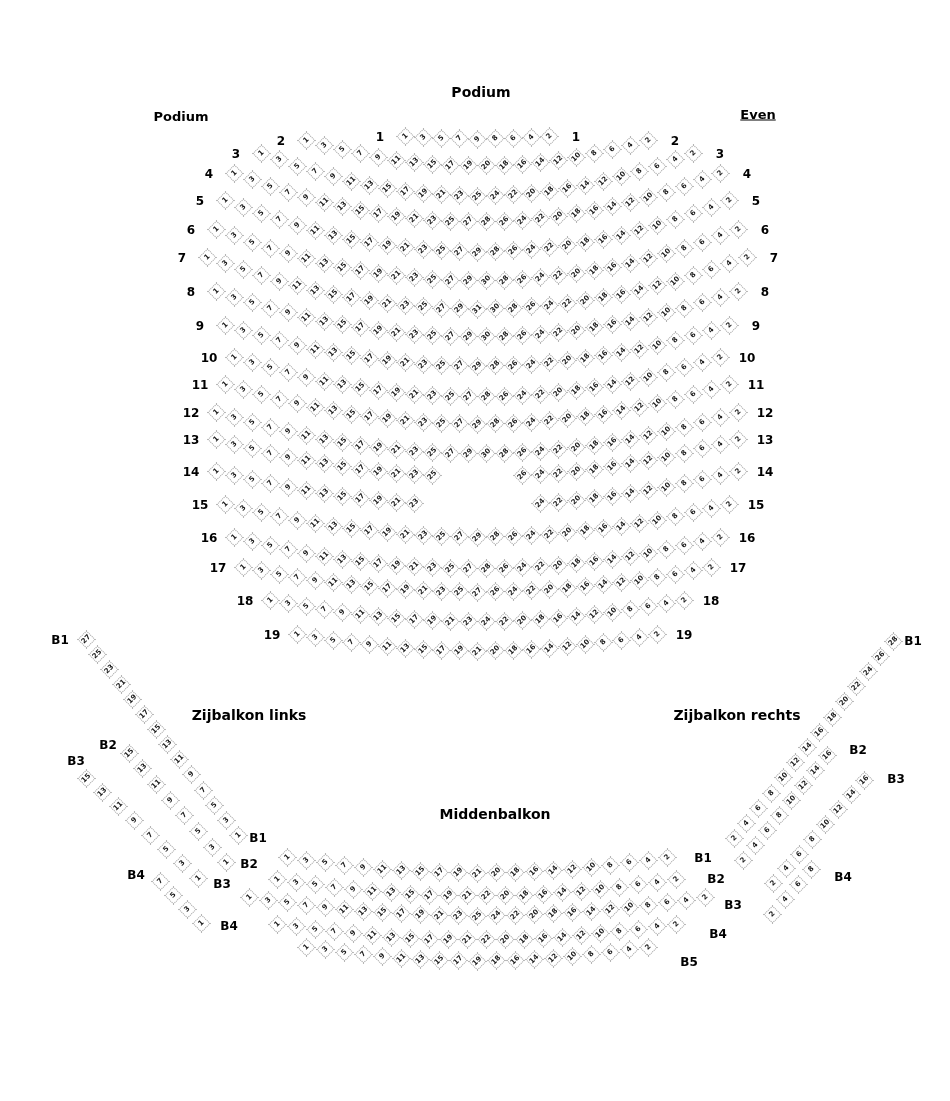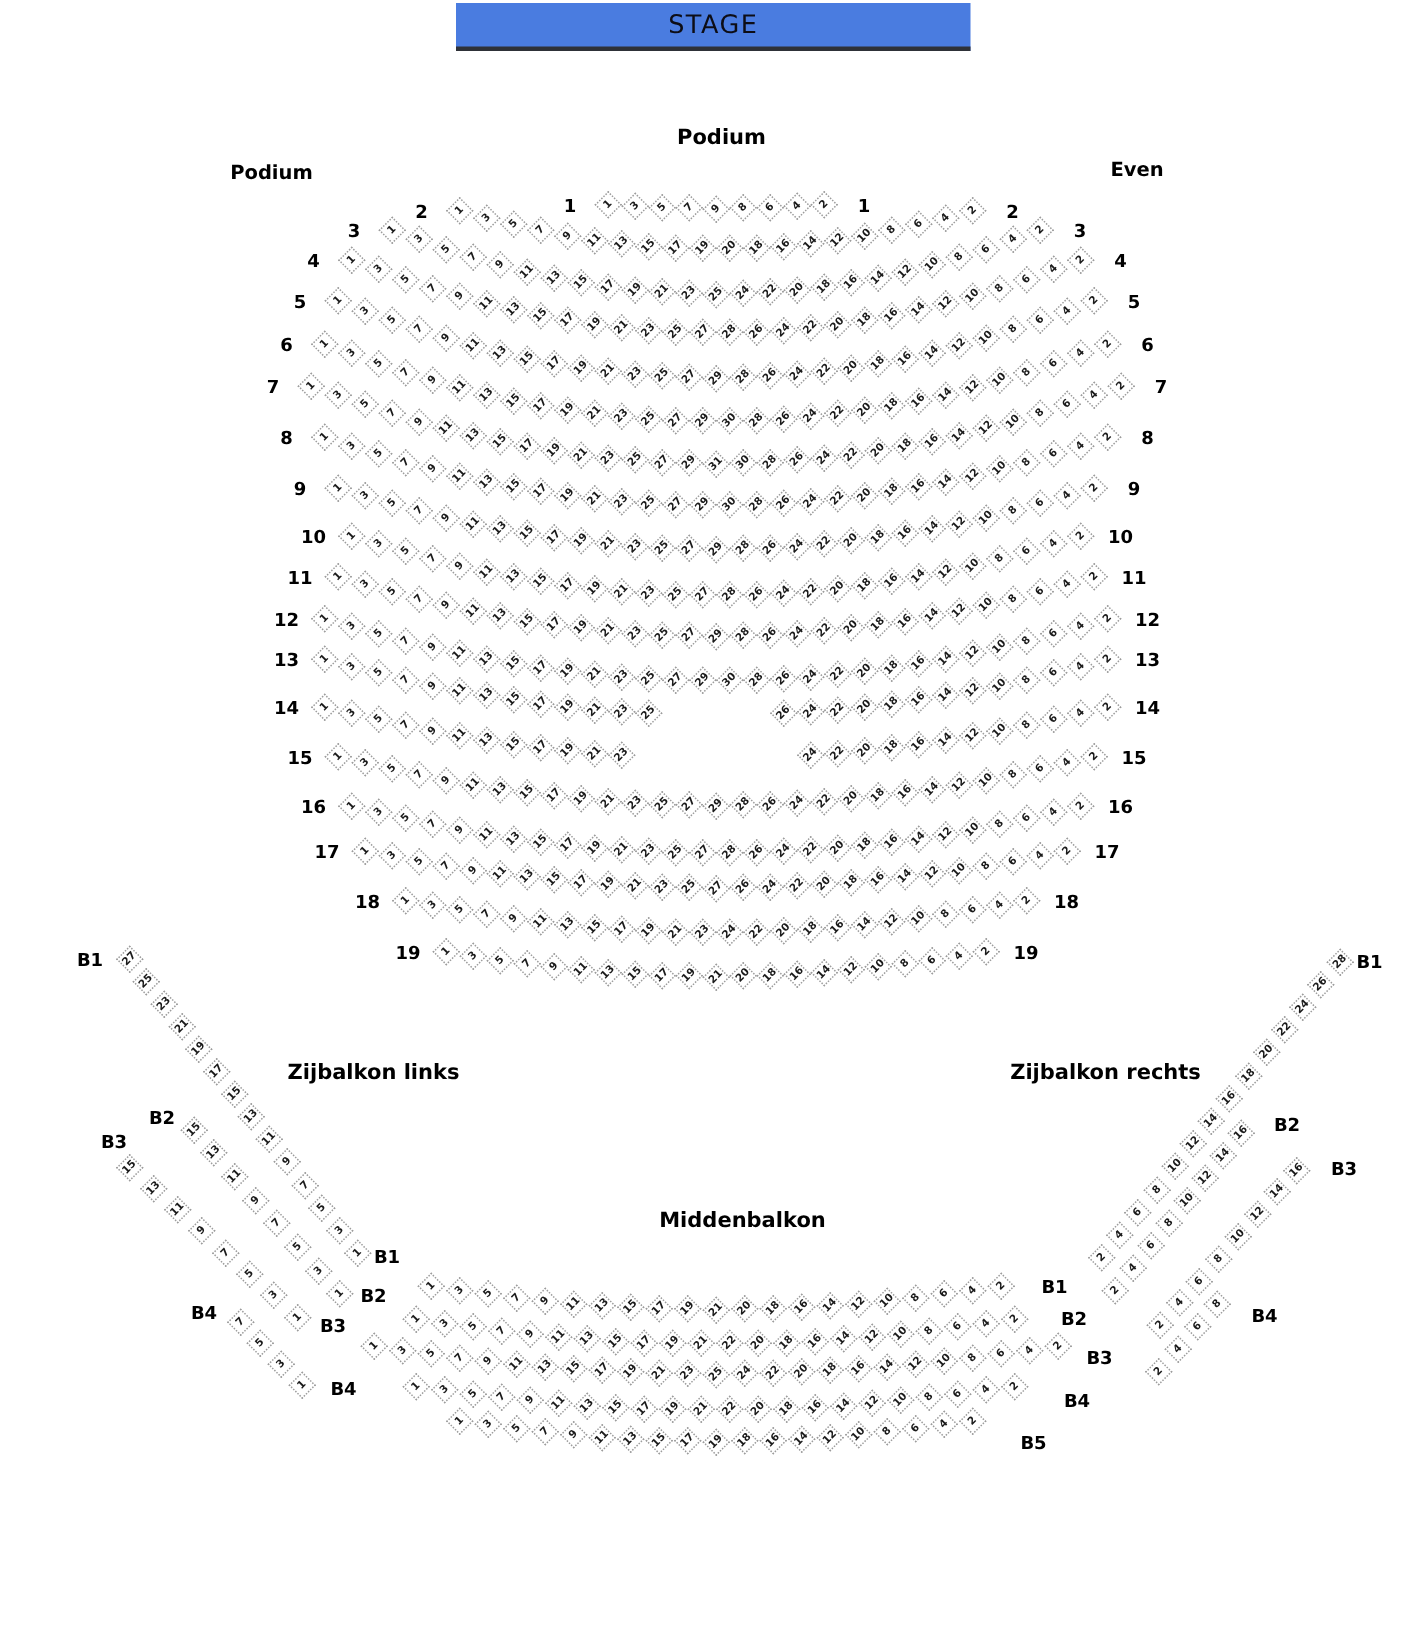--- a/index.html
+++ b/index.html
@@ -26,26 +26,23 @@
         border:1px dotted var(--seat-border);transform:rotate(45deg);box-sizing:border-box;z-index:2;}
   .seat span{position:absolute;left:0;top:0;width:11px;height:11px;
         display:flex;align-items:center;justify-content:center;
         transform:rotate(-90deg);font-size:7px;font-weight:700;line-height:1;
         color:var(--seat-text);white-space:nowrap;}
 </style>
 </head>
 <body>
 
 <div id="page">
-  <div id="stage">
-    <span>STAGE</span>
-  </div>
   <div class="section-title" id="t-podium" style="left: 481px; top: 92px;">Podium</div>
   <div class="side-title" id="t-oneven" style="left: 181px; top: 116px;">Podium</div>
-  <div class="side-title" id="t-even" style="left: 758px; top: 114px;">Even</div>
+  <div class="side-title" id="t-even" style="left: 758px; top: 114px; text-decoration: underline;">Even</div>
   <div class="section-title" id="t-zl" style="left: 249px; top: 715px;">Zijbalkon links</div>
   <div class="section-title" id="t-zr" style="left: 737px; top: 715px;">Zijbalkon rechts</div>
   <div class="section-title" id="t-mb" style="left: 495px; top: 814px;">Middenbalkon</div>
   <div id="seatmap">
       <div class="seat" style="left: 398.5px; top: 129.5px;">
         <span>1</span>
       </div>
       <div class="seat" style="left: 416.5px; top: 130.812px;">
         <span>3</span>
       </div>

